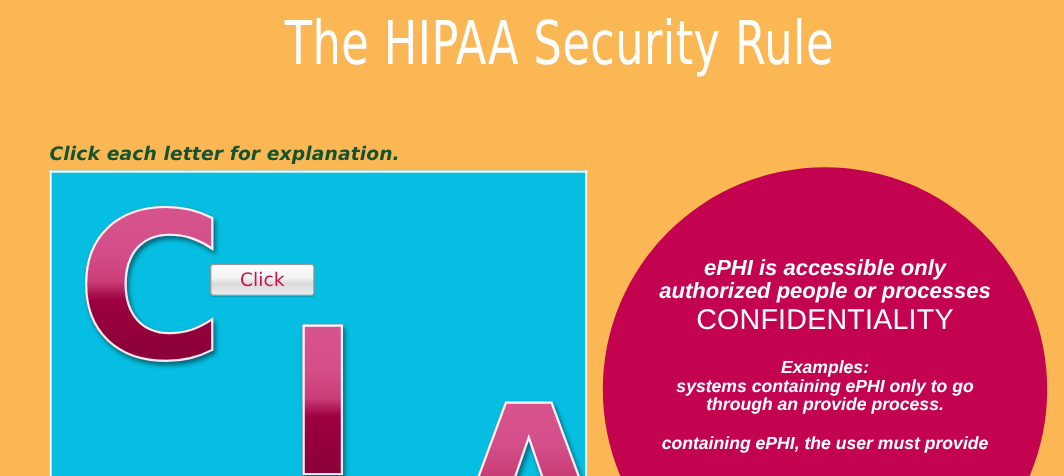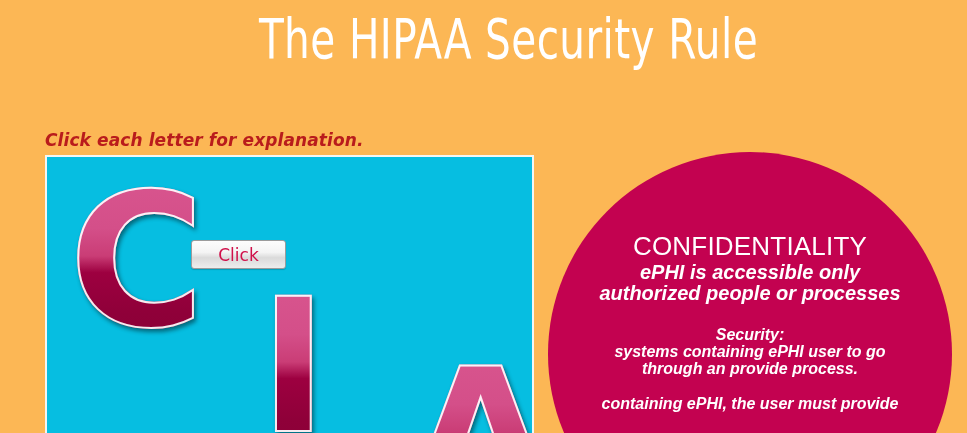--- a/index.html
+++ b/index.html
@@ -42,21 +42,21 @@
     white-space: nowrap;
     transform: scaleX(0.82);
     transform-origin: center top;
   }
 
   
   #instruction {
     position: absolute;
     left: 20px;
     top: 130px;
-    color: #b91c1c;
+    color: #14532d;
     font-family: "DejaVu Sans", "Liberation Sans", sans-serif;
     font-size: 17px;
     font-style: italic;
     font-weight: bold;
     white-space: nowrap;
     letter-spacing: 0.1px;
   }
 
   
   #letters-panel {
@@ -209,31 +209,31 @@
 
     <div id="letter-a" class="cia-letter">A</div>
 
   </div>
 
   <div id="click-button">Click</div>
 
   <div id="definition-circle">
     <div id="circle-content">
 
-      <div id="circle-heading">CONFIDENTIALITY</div>
-
       <div id="circle-definition">
         <div>ePHI is accessible only</div>
         <div>authorized people or processes</div>
       </div>
 
-      <div id="examples-label" class="examples-block">Security:</div>
+      <div id="circle-heading">CONFIDENTIALITY</div>
+
+      <div id="examples-label" class="examples-block">Examples:</div>
 
       <div id="example-1" class="examples-block">
-        <div>systems containing ePHI user to go</div>
+        <div>systems containing ePHI only to go</div>
         <div>through an provide process.</div>
       </div>
 
       <div id="example-2" class="examples-block">
         <div>containing ePHI, the user must provide</div>
       </div>
 
     </div>
   </div>
 

